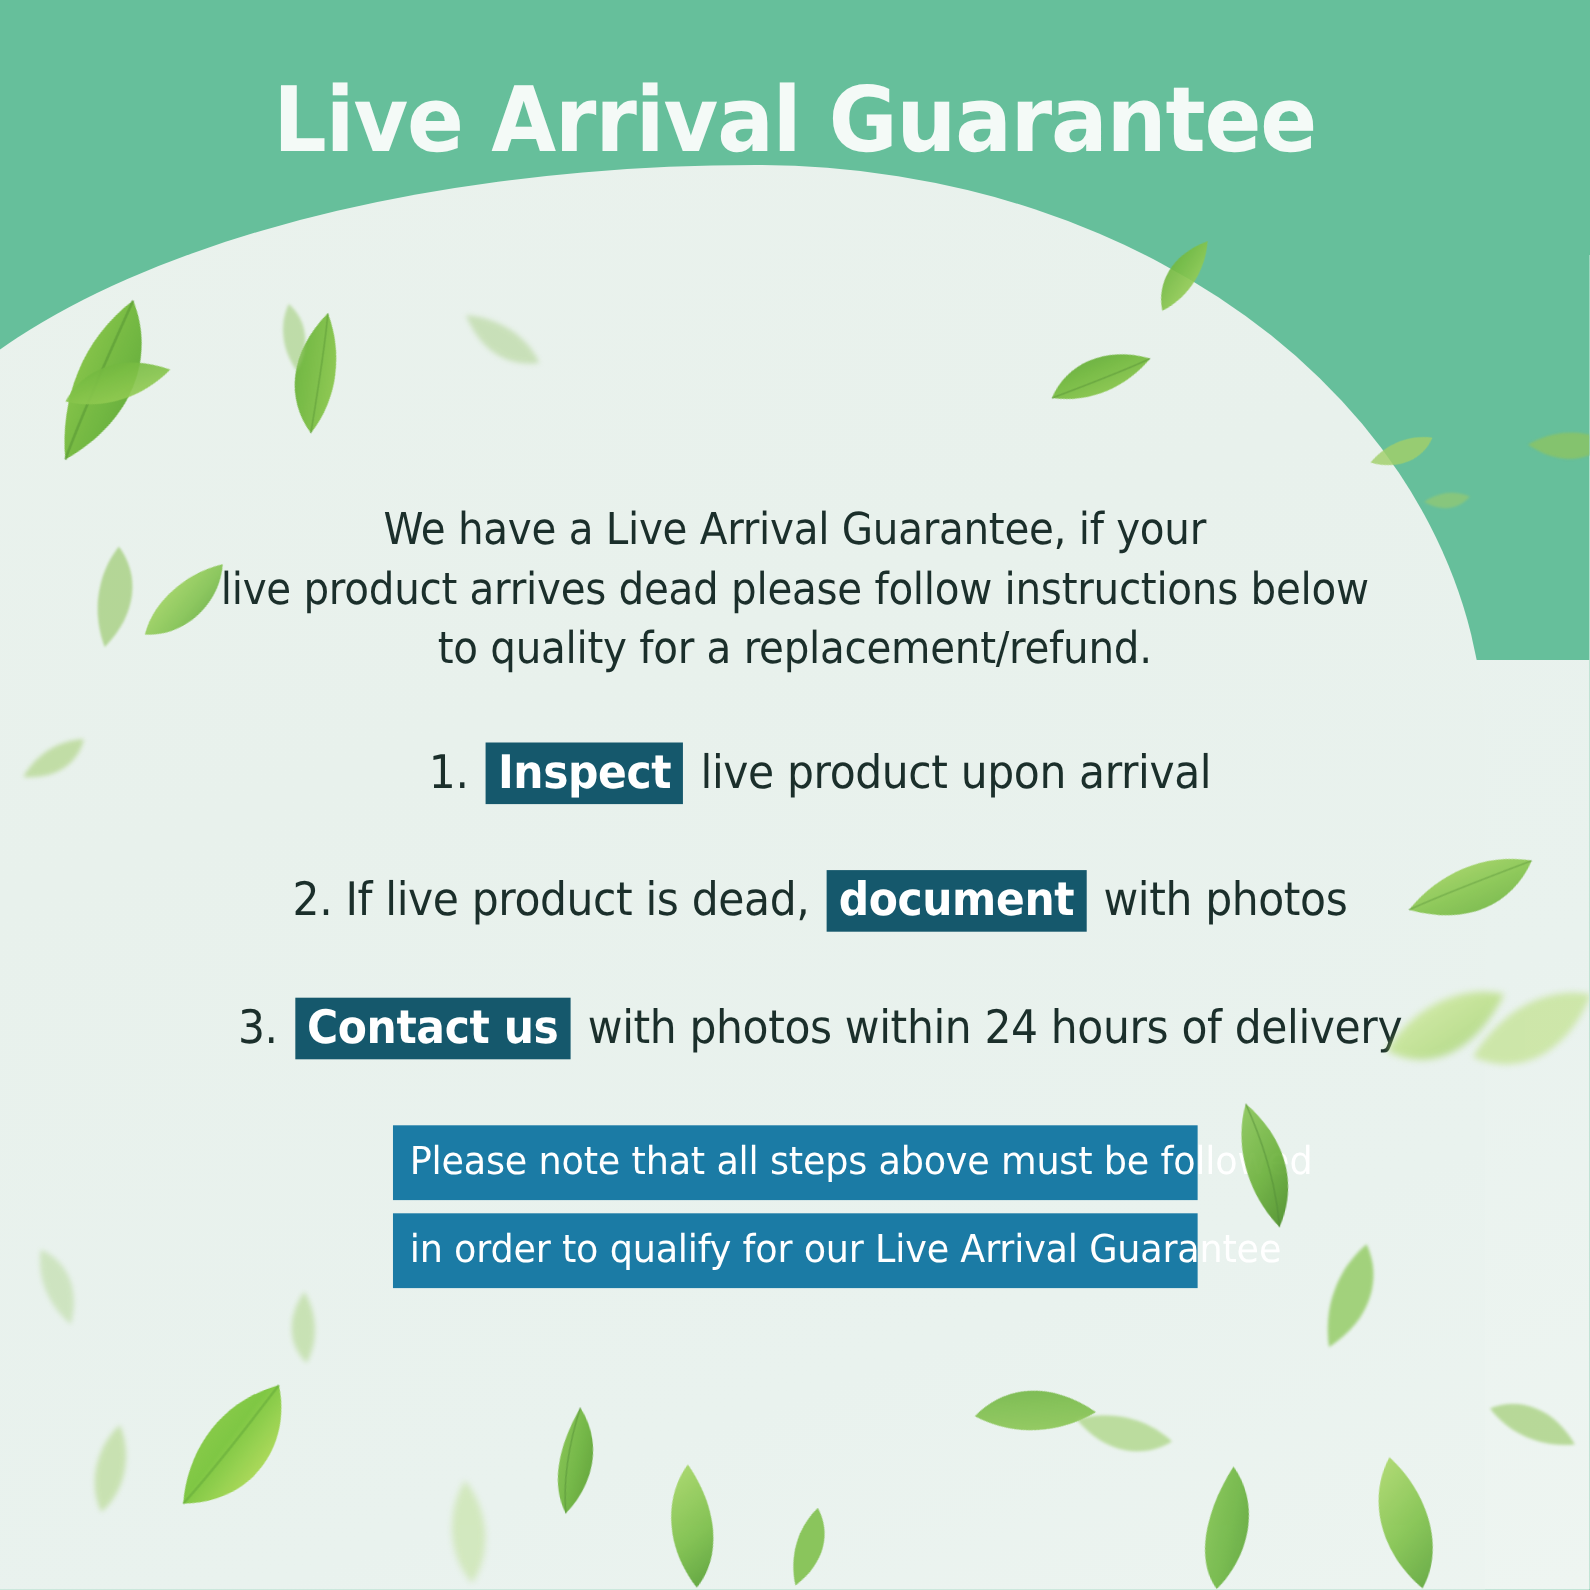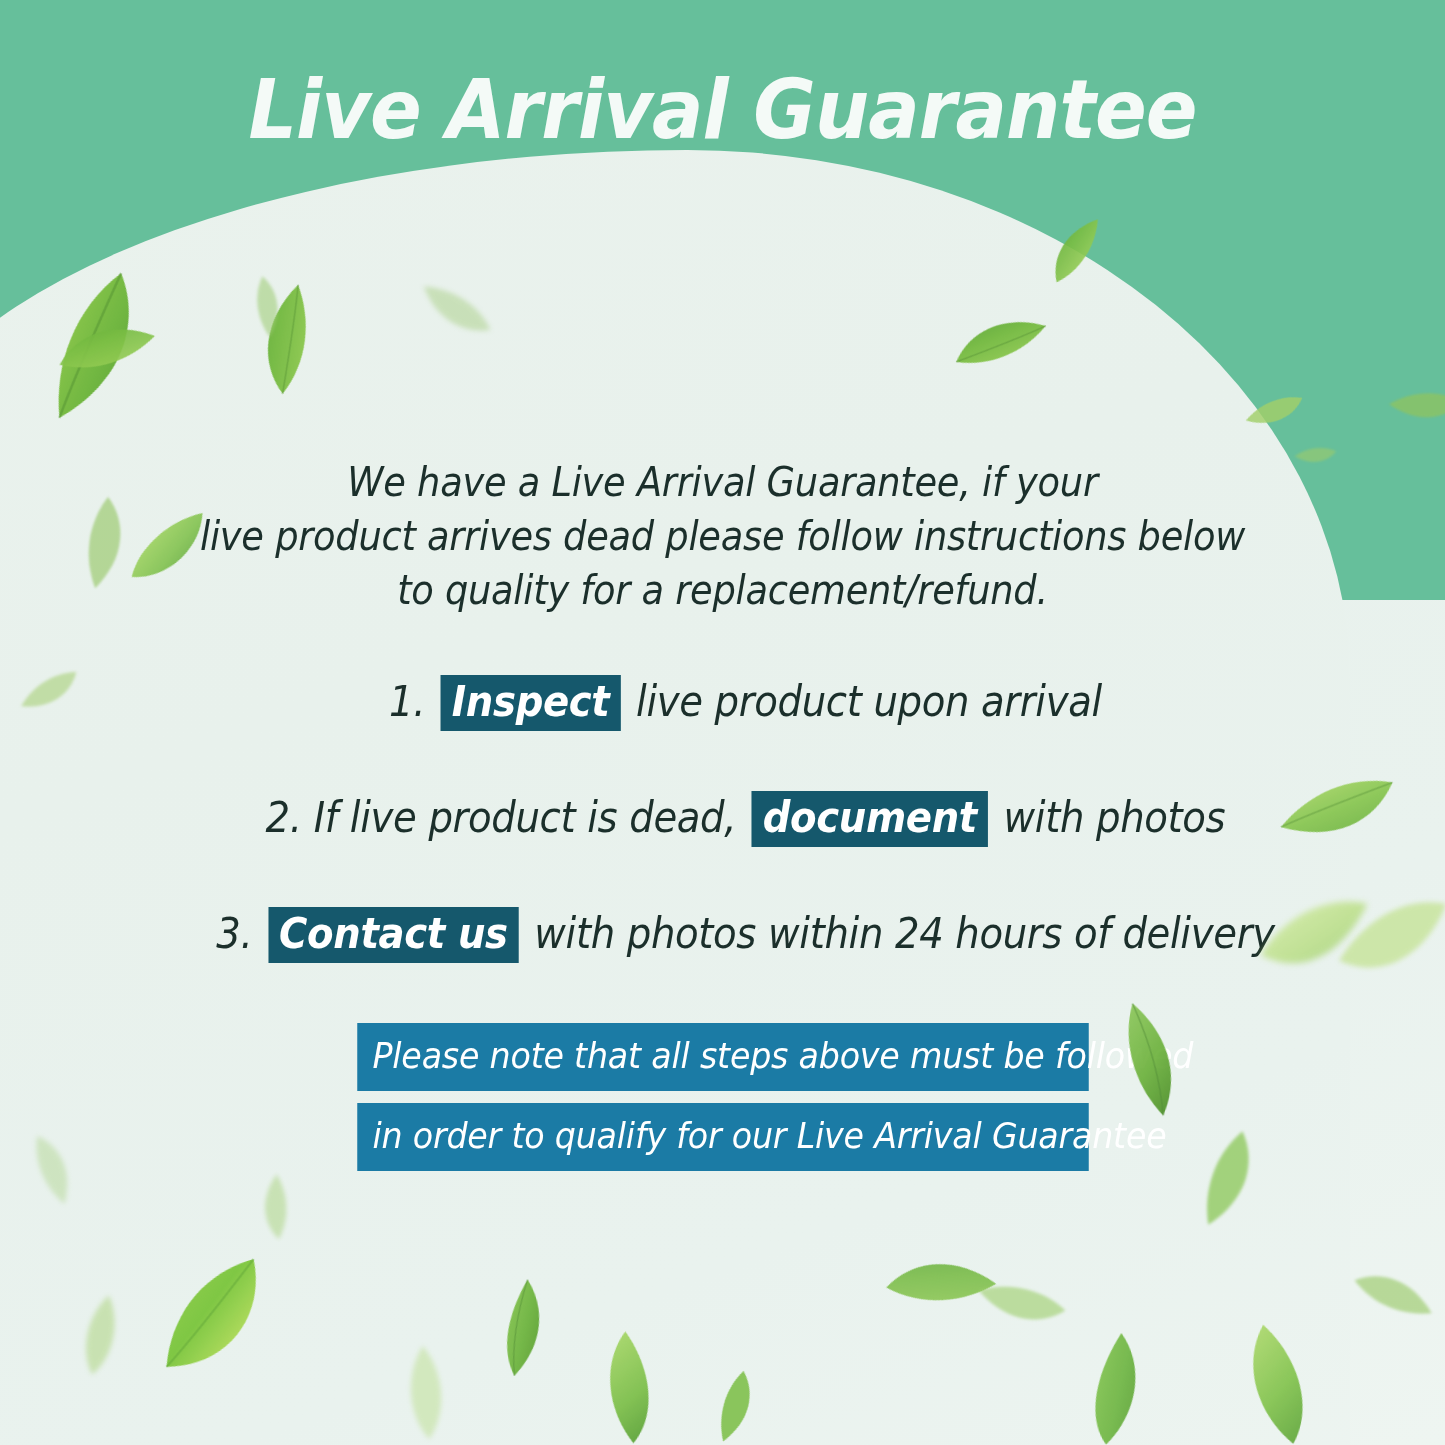--- a/index.html
+++ b/index.html
@@ -12,21 +12,20 @@
     overflow: hidden;
     font-family: "DejaVu Sans", sans-serif;
   }
 
   #poster {
     position: relative;
     width: 1445px;
     height: 1445px;
     background: linear-gradient(160deg, #eaf2ed 0%, #e8f1ec 35%, #e9f2ee 70%, #eef5f1 100%);
     overflow: hidden;
-    font-style: italic;
   }
 
   
   .banner-blob {
     position: absolute;
     left: -230px;
     top: -520px;
     width: 1960px;
     height: 1040px;
     background: #66bf9b;

